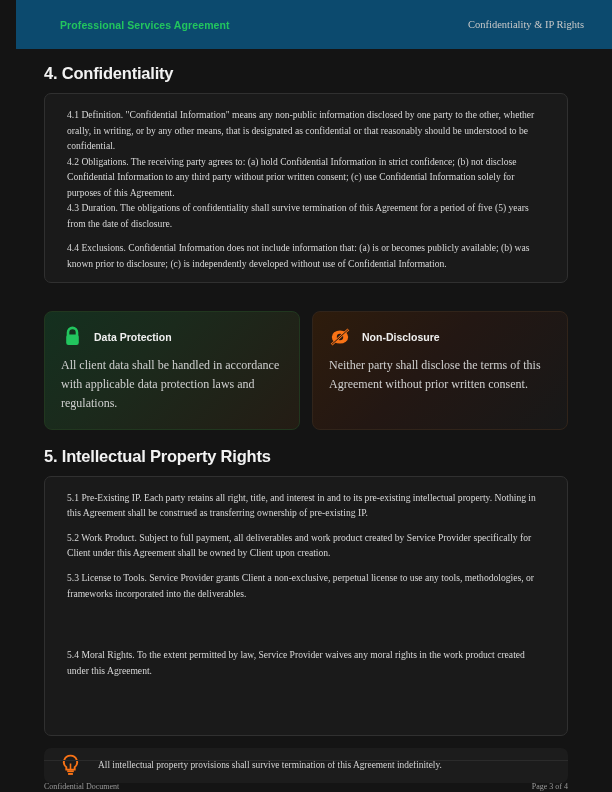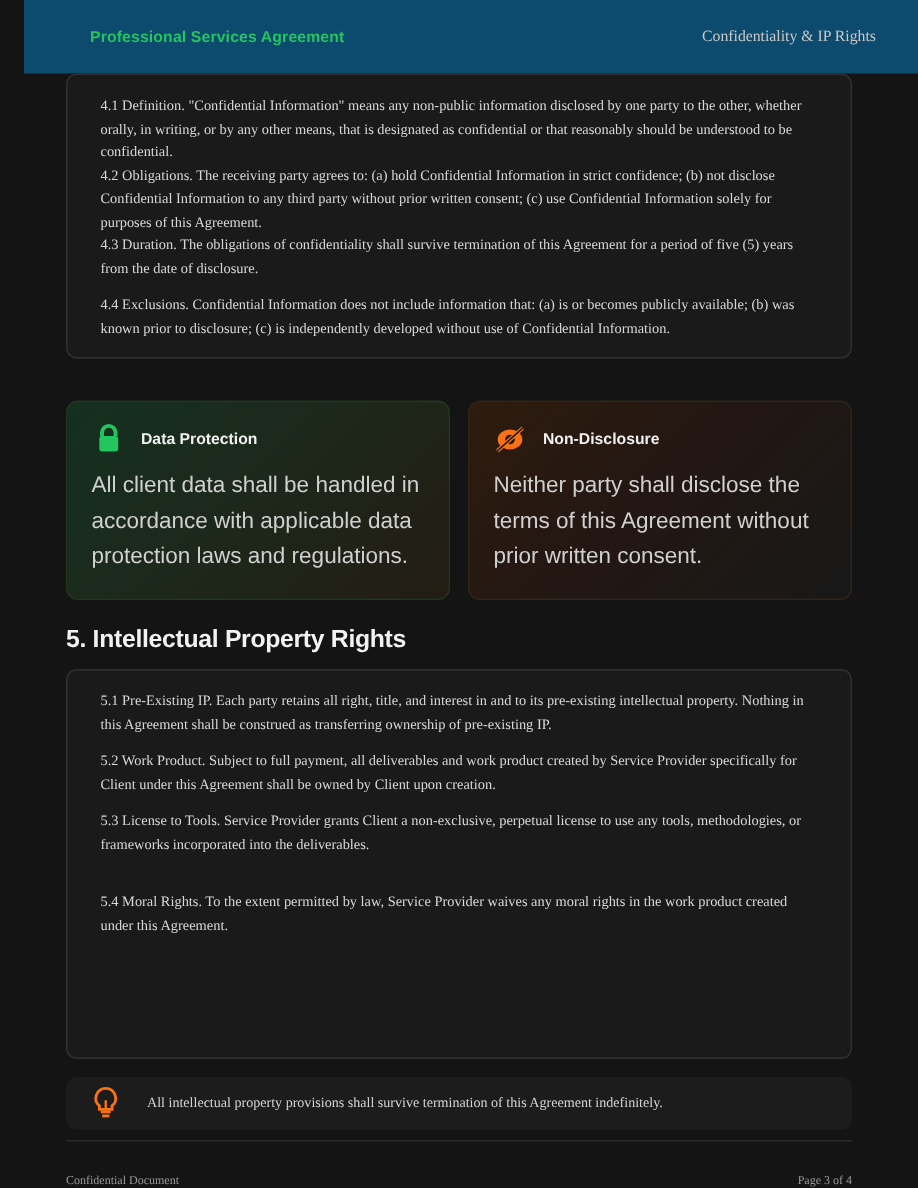--- a/index.html
+++ b/index.html
@@ -109,22 +109,22 @@
     margin-bottom: 8px;
     text-align: right;
   }
   .info-title {
     font-family: "Liberation Sans", sans-serif;
     font-weight: bold;
     font-size: 10.5px;
     color: #f0f0f0;
   }
   .info-body {
-    font-family: Liberation Sans, sans-serif;
-    font-size: 15px;
+    font-family: Liberation Serif, serif;
+    font-size: 12px;
     line-height: 1.58;
     color: #d0d0d0;
   }
   .icon-box {
     width: 22px; height: 22px;
     display: flex; align-items: center; justify-content: center;
     flex: 0 0 22px;
   }
 
   
@@ -169,20 +169,21 @@
 </head>
 <body>
 
 <div class="doc-header">
   <div class="doc-title">Professional Services Agreement</div>
   <div class="doc-subtitle">Confidentiality &amp; IP Rights</div>
 </div>
 
 <div class="page">
 
+  <h2 class="section-heading sec4-heading">4. Confidentiality</h2>
 
   <div class="clause-card sec4">
     <p class="clause">4.1 Definition. "Confidential Information" means any non-public information disclosed by one party to the other, whether orally, in writing, or by any other means, that is designated as confidential or that reasonably should be understood to be confidential.</p>
     <p class="clause">4.2 Obligations. The receiving party agrees to: (a) hold Confidential Information in strict confidence; (b) not disclose Confidential Information to any third party without prior written consent; (c) use Confidential Information solely for purposes of this Agreement.</p>
     <p class="clause">4.3 Duration. The obligations of confidentiality shall survive termination of this Agreement for a period of five (5) years from the date of disclosure.</p>
     <p class="clause" style="margin-top:9px">4.4 Exclusions. Confidential Information does not include information that: (a) is or becomes publicly available; (b) was known prior to disclosure; (c) is independently developed without use of Confidential Information.</p>
   </div>
 
   <div class="info-row">
 
@@ -215,21 +216,21 @@
     </div>
 
   </div>
 
   <h2 class="section-heading sec5-heading">5. Intellectual Property Rights</h2>
 
   <div class="clause-card sec5">
     <p class="clause">5.1 Pre-Existing IP. Each party retains all right, title, and interest in and to its pre-existing intellectual property. Nothing in this Agreement shall be construed as transferring ownership of pre-existing IP.</p>
     <p class="clause">5.2 Work Product. Subject to full payment, all deliverables and work product created by Service Provider specifically for Client under this Agreement shall be owned by Client upon creation.</p>
     <p class="clause">5.3 License to Tools. Service Provider grants Client a non-exclusive, perpetual license to use any tools, methodologies, or frameworks incorporated into the deliverables.</p>
-    <p class="clause" style="margin-top:23px">5.4 Moral Rights. To the extent permitted by law, Service Provider waives any moral rights in the work product created under this Agreement.</p>
+    <p class="clause" style="margin-top:46px">5.4 Moral Rights. To the extent permitted by law, Service Provider waives any moral rights in the work product created under this Agreement.</p>
   </div>
 
   <div class="callout">
     <span class="bulb-box">
       <svg width="19" height="23" viewBox="0 0 19 23" aria-hidden="true">
         <path d="M9.5 1.6 A6.6 6.6 0 0 0 5.3 13.3 V15.6 H13.7 V13.3 A6.6 6.6 0 0 0 9.5 1.6 Z" fill="none" stroke="#f97316" stroke-width="1.9"></path>
         <line x1="9.5" y1="9.5" x2="9.5" y2="15.6" stroke="#f97316" stroke-width="1.6"></line>
         <rect x="6.2" y="16.3" width="6.6" height="1.9" fill="#f97316"></rect>
         <rect x="7.1" y="19.0" width="4.8" height="1.9" fill="#f97316"></rect>
       </svg>

